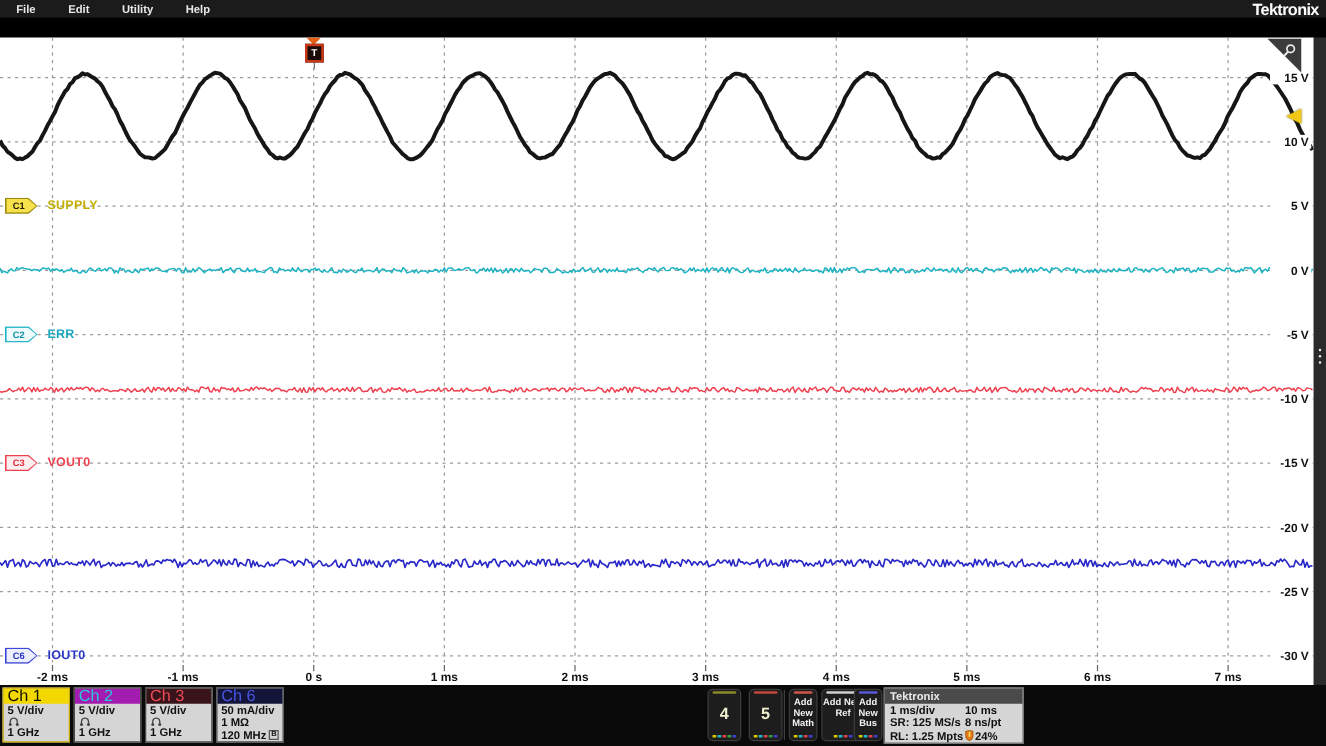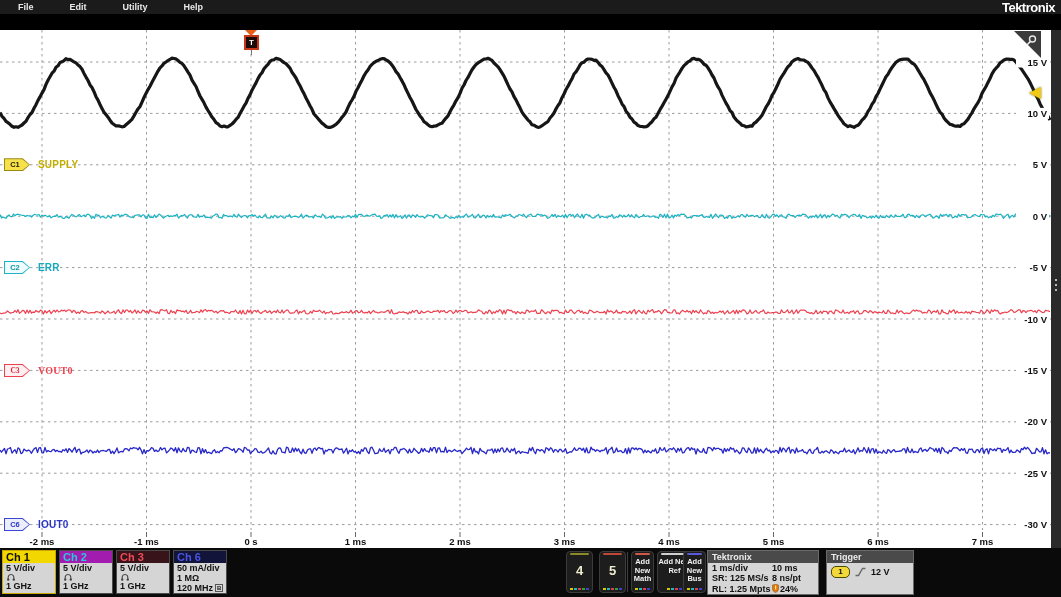--- a/index.html
+++ b/index.html
@@ -2,21 +2,21 @@
 <html><head>
 <meta charset="utf-8">
 <style>
   html,body{margin:0;padding:0;background:#000;}
   .app{position:relative;width:1061px;height:597px;background:#000;overflow:hidden;
        font-family:"Liberation Sans","DejaVu Sans",sans-serif;-webkit-font-smoothing:antialiased;}
 
   
   .menubar{position:absolute;left:0;top:0;width:1061px;height:14px;background:#1b1b1b;
            display:flex;align-items:center;color:#e8e8e8;font-size:9px;font-weight:bold;}
-  .menubar .mi{padding:0 18px;cursor:default;}
+  .menubar .mi{padding:0 13px;cursor:default;}
   .logo{position:absolute;right:6px;top:0px;color:#fff;font-size:13px;font-weight:bold;
         letter-spacing:-0.5px;font-family:"Liberation Sans",sans-serif;}
 
   
   .tabbar{position:absolute;left:0;top:14px;width:1061px;height:16px;background:#292929;}
   .tab{position:absolute;left:3px;top:1px;height:14px;background:#3f3f3f;color:#e4e4e4;
        font-size:9px;font-weight:bold;line-height:14px;padding:0 10px;border-left:2px solid #6a6a6a;}
   .minimap{position:absolute;left:350px;top:3px;width:358px;height:9px;border:1px solid #9a9a9a;
            background:#232323;border-left-width:2px;border-right-width:2px;}
   .minimap .mid{position:absolute;left:0;top:4px;width:100%;height:1px;background:#8a8a8a;}
@@ -53,21 +53,21 @@
   .tagwrap{position:relative;width:26px;height:13px;}
   .tag-outer,.tag-inner{position:absolute;clip-path:polygon(0 0,72% 0,100% 50%,72% 100%,0 100%);}
   .tag-outer{left:0;top:0;width:26px;height:13px;}
   .tag-inner{left:1px;top:1px;width:24px;height:11px;font-size:7.5px;font-weight:bold;
              display:flex;align-items:center;justify-content:center;padding-right:4px;box-sizing:border-box;}
   .ch-label .nm{margin-left:8px;font-size:10px;font-weight:bold;letter-spacing:0.2px;}
 
   
   .bottom{position:absolute;left:0;top:548px;width:1061px;height:49px;background:#0a0a0a;}
   .badge{position:absolute;top:2px;width:54px;height:44px;border:1px solid #4a4a4a;background:#d5d5d5;box-sizing:border-box;}
-  .badge .bh{height:12px;font-size:11px;font-weight:bold;line-height:12px;padding-left:3px;}
+  .badge .bh{height:12px;font-size:13px;font-weight:normal;line-height:12px;padding-left:3px;}
   .badge .row{font-size:9px;font-weight:bold;color:#111;line-height:10px;padding-left:3px;display:flex;align-items:center;gap:2px;}
   .badge.sel{border-color:#c8a800;}
 
   .sq-btn{position:absolute;top:3px;width:27px;height:42px;background:#1d1d1d;border:1px solid #3c3c3c;
           border-radius:4px;box-sizing:border-box;overflow:hidden;}
   .sq-btn .stripe{height:2px;margin:1px 3px 0 3px;border-radius:1px;}
   .sq-btn .num{color:#eeeecf;font-size:13px;font-weight:bold;text-align:center;margin-top:8px;}
   .sq-btn .lbl{color:#f2f2f2;font-size:7.5px;font-weight:bold;line-height:8.5px;text-align:center;margin-top:3px;}
   .mc{position:absolute;bottom:2px;left:0;width:100%;display:flex;justify-content:center;gap:1px;}
   .mc span{width:3px;height:2px;display:block;}
@@ -173,21 +173,21 @@
       </span>
       <span class="nm" id="nm0" style="color: rgb(194, 174, 0);">SUPPLY</span>
     </div>
     <div class="ch-label" id="chlab1" style="top: 231.1px;">
       <span class="tagwrap">
         <span class="tag-outer" id="tago1" style="background: rgb(28, 180, 196);"></span>
         <span class="tag-inner" id="tagi1" style="background: rgb(239, 251, 252); color: rgb(13, 147, 165);">C2</span>
       </span>
       <span class="nm" id="nm1" style="color: rgb(24, 168, 188);">ERR</span>
     </div>
-    <div class="ch-label" id="chlab2" style="top: 333.9px; font-family: Liberation Serif, serif;">
+    <div class="ch-label" id="chlab2" style="top: 333.9px;">
       <span class="tagwrap">
         <span class="tag-outer" id="tago2" style="background: rgb(238, 65, 80);"></span>
         <span class="tag-inner" id="tagi2" style="background: rgb(253, 238, 240); color: rgb(223, 41, 57);">C3</span>
       </span>
       <span class="nm" id="nm2" style="color: rgb(238, 65, 80);">VOUT0</span>
     </div>
     <div class="ch-label" id="chlab3" style="top: 488.1px;">
       <span class="tagwrap">
         <span class="tag-outer" id="tago3" style="background: rgb(58, 70, 216);"></span>
         <span class="tag-inner" id="tagi3" style="background: rgb(236, 238, 252); color: rgb(42, 53, 200);">C6</span>
@@ -336,27 +336,17 @@
       <div class="prow">
           <span class="c1">RL: 1.25 Mpts</span>
         <svg width="7" height="9" viewBox="0 0 7 9" style="margin-right:1px">
             <path d="M0.5 1 L3.5 0.3 L6.5 1 L6.5 5 Q6.5 7.5 3.5 8.7 Q0.5 7.5 0.5 5 Z" fill="#e07818" stroke="#8a4a00" stroke-width="0.5"></path>
             <rect x="3" y="1.5" width="1.2" height="4" fill="#ffe860"></rect>
           </svg>
         <span>24%</span>
         </div>
     </div>
 
-    <div class="panel" style="left:826px;width:88px">
-      <div class="hdr">Trigger</div>
-      <div class="prow trig-row">
-        <span class="pill">1</span>
-        <svg width="11" height="10" viewBox="0 0 11 10">
-            <path d="M0.5 8.5 H3.5 L7.5 1.5 H10.5" fill="none" stroke="#6a6a6a" stroke-width="1.4"></path>
-          </svg>
-        <span>12 V</span>
-      </div>
-    </div>
 
 
     <div class="stopped" style="left:1008px">Stopped</div>
   </div>
 </div>
 
 </body></html>

